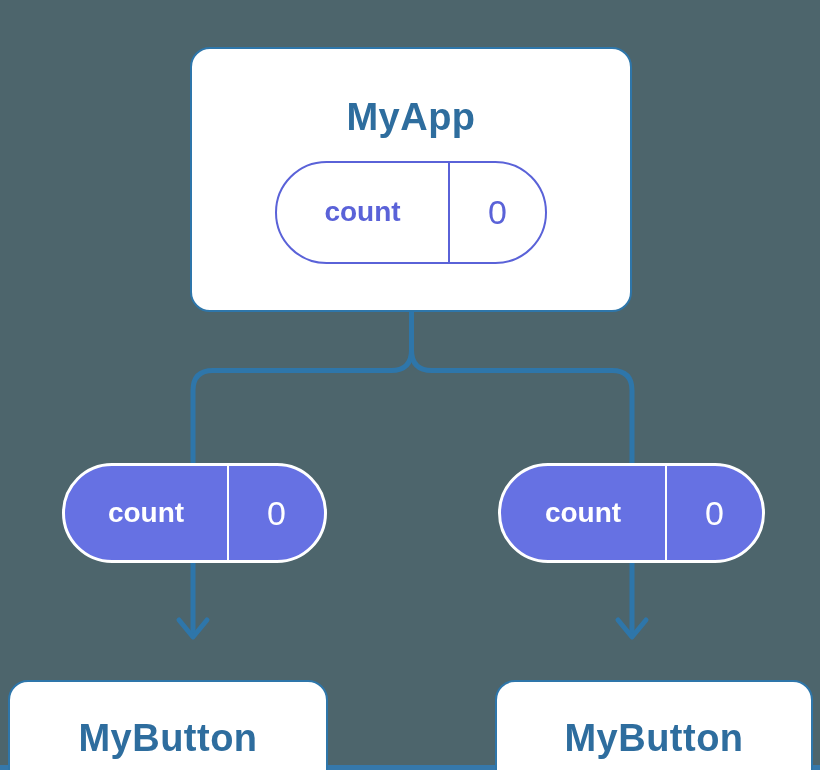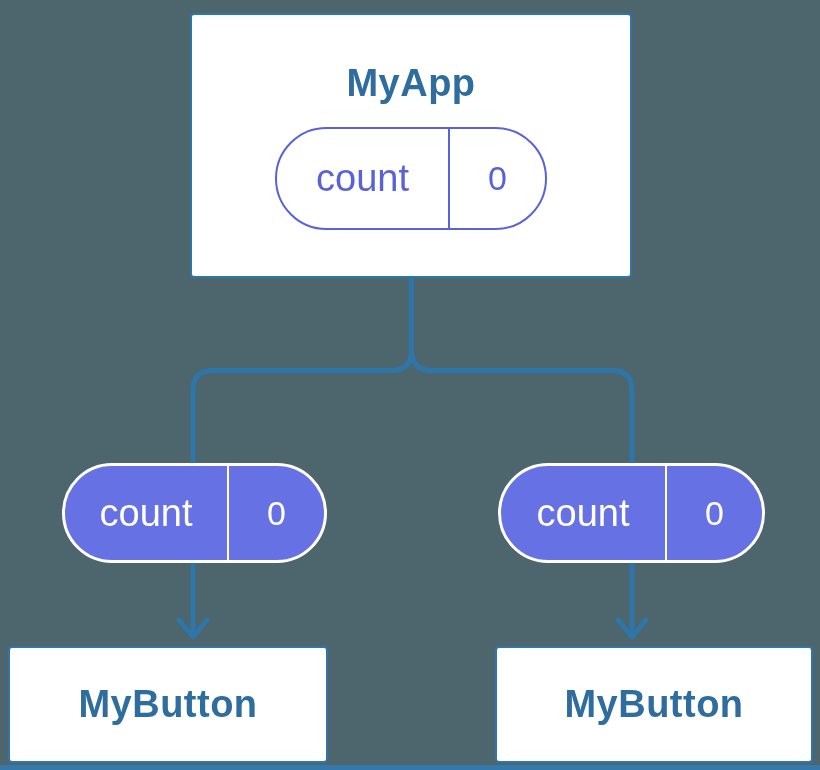--- a/index.html
+++ b/index.html
@@ -17,27 +17,28 @@
   }
   .connectors {
     position: absolute;
     inset: 0;
     z-index: 0;
   }
   .card {
     position: absolute;
     background: #ffffff;
     border: 2.5px solid #2e76aa;
-    border-radius: 4px;
+    border-radius: 20px;
     box-sizing: border-box;
     z-index: 2;
     display: flex;
     flex-direction: column;
     align-items: center;
     justify-content: center;
+    margin-top: 34px;
   }
   .card.root {
     left: 190px;
     top: 13px;
     width: 442px;
     height: 265px;
     gap: 20px;
   }
   .card.child-left {
     left: 8px;
@@ -64,22 +65,22 @@
     box-sizing: border-box;
     border-radius: 52px;
     overflow: hidden;
     z-index: 2;
   }
   .pill-label {
     flex: 1;
     display: flex;
     align-items: center;
     justify-content: center;
-    font-size: 38px;
-    font-weight: 400;
+    font-size: 28px;
+    font-weight: 700;
   }
   .pill-value {
     width: 95px;
     display: flex;
     align-items: center;
     justify-content: center;
     font-size: 34px;
     font-weight: 400;
   }
   .pill.outline {

